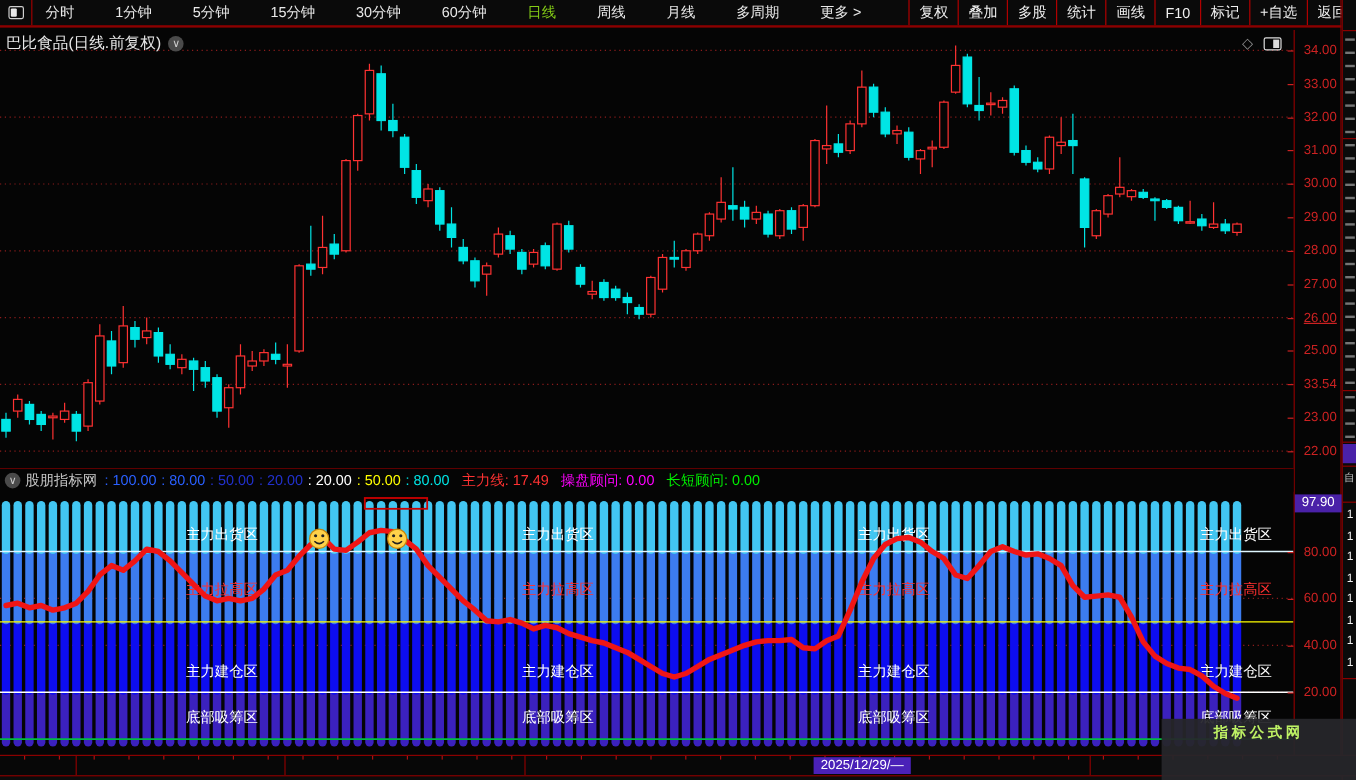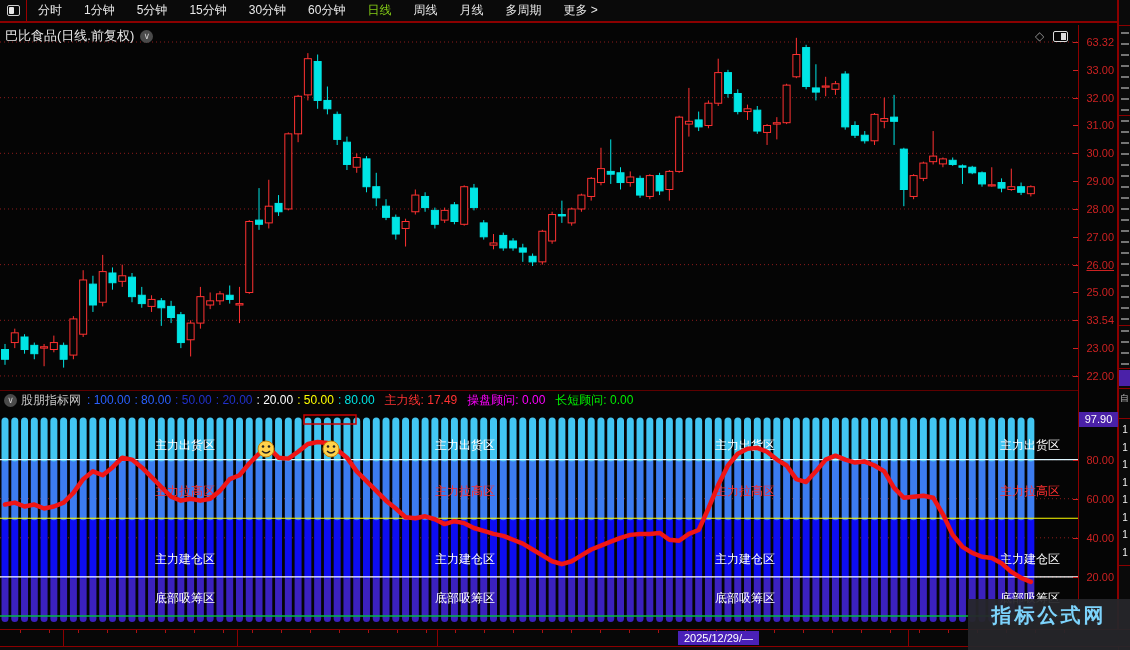--- a/index.html
+++ b/index.html
@@ -6,21 +6,21 @@
   html,body { background:#000; }
   body { font-family:"Liberation Sans", sans-serif; }
   #screen { position:relative; width:1130px; height:650px; background:#050505; overflow:hidden; }
 
   
   #toolbar { position:absolute; left:0; top:0; width:1130px; height:23px;
              background:#0a0a0a; border-bottom:2px solid #8b0000; display:flex; align-items:center; }
   #tb-icon-box { width:27px; height:21px; border-right:1px solid #9b0000; display:flex; align-items:center; justify-content:center; flex:0 0 auto; }
   .win-icon { width:13px; height:11px; border:1px solid #cfcfcf; border-radius:2px; position:relative; }
   .win-icon::after { content:""; position:absolute; left:1px; top:1px; bottom:1px; width:5px; background:#e8e8e8; border-radius:1px; }
-  #tb-left { display:flex; align-items:center; gap:0; }
+  #tb-left { display:flex; align-items:center; gap:12px; }
   .tb-item { color:#e9e9e9; font-size:12px; padding:0 11px; cursor:default; white-space:nowrap; }
   .tb-item.active { color:#84cc16; }
   #tb-right { margin-left:auto; display:flex; align-items:stretch; height:21px; }
   .tb-btn { color:#f0f0f0; font-size:12px; padding:0 8px; border-left:1px solid #b00000; display:flex; align-items:center; white-space:nowrap; }
 
   
   #main-svg { position:absolute; left:0; top:25px; }
   #panel-svg { position:absolute; left:0; top:410px; }
 
   #title-row { position:absolute; left:5px; top:27px; display:flex; align-items:center; gap:6px; z-index:5; }
@@ -66,21 +66,21 @@
   #right-strip { position:absolute; left:1118px; top:0; width:12px; height:650px; background:#0a0a0a; border-left:1px solid #8b0000; }
   .strip-sep { position:absolute; left:0; width:12px; height:1px; background:#8b0000; }
   .strip-glyph { position:absolute; left:2px; width:8px; height:2px; background:#9a9a9a; opacity:.75; }
   .strip-one { position:absolute; left:0; width:12px; color:#f0f0f0; font-size:10px; text-align:center; }
   #strip-purple { position:absolute; left:0px; top:370px; width:12px; height:16px; background:#4a21a8; }
   .strip-char { position:absolute; left:1px; color:#bbb; font-size:9px; }
 
   
   #watermark { position:absolute; left:968px; top:599px; width:162px; height:51px;
                background:rgba(38,38,43,.94); z-index:20; text-align:center; }
-  #wm-line1 { color:#7dd3fc; font-size:20px; font-weight:bold; letter-spacing:3px; margin-top:3px; }
+  #wm-line1 { color:#bef264; font-size:12px; font-weight:bold; letter-spacing:3px; margin-top:3px; }
   #wm-line2 { color:#c9c9c9; font-size:17px; margin-top:1px; }
 </style>
 </head>
 <body>
 
 <div id="screen">
 
   <div id="toolbar">
     <div id="tb-icon-box">
       <div class="win-icon"></div>
@@ -90,20 +90,31 @@
         <span class="tb-item">1分钟</span>
         <span class="tb-item">5分钟</span>
         <span class="tb-item">15分钟</span>
         <span class="tb-item">30分钟</span>
         <span class="tb-item">60分钟</span>
         <span class="tb-item active">日线</span>
         <span class="tb-item">周线</span>
         <span class="tb-item">月线</span>
         <span class="tb-item">多周期</span>
         <span class="tb-item">更多 &gt;</span>
+      </div>
+    <div id="tb-right">
+        <span class="tb-btn">复权</span>
+        <span class="tb-btn">叠加</span>
+        <span class="tb-btn">多股</span>
+        <span class="tb-btn">统计</span>
+        <span class="tb-btn">画线</span>
+        <span class="tb-btn">F10</span>
+        <span class="tb-btn">标记</span>
+        <span class="tb-btn">+自选</span>
+        <span class="tb-btn">返回</span>
       </div>
   </div>
 
   <div id="title-row">
     <span id="title-text">巴比食品(日线.前复权)</span>
     <span class="circle-chevron">∨</span>
   </div>
   <div id="corner-icons">
     <span id="diamond-icon">◇</span>
     <span class="panel-icon"></span>
@@ -329,21 +340,21 @@
         <line x1="1011.31" y1="143.62650000000002" x2="1011.31" y2="165.89050000000003" stroke="#ff3232" stroke-width="1"></line>
         <rect x="1007.81" y="161.71599999999998" width="7" height="2.783000000000044" fill="#050505" stroke="#ff3232" stroke-width="1"></rect>
         <line x1="1021.0799999999999" y1="157.5415" x2="1021.0799999999999" y2="170.065" stroke="#00e5e5" stroke-width="1"></line>
         <rect x="1017.5799999999999" y="161.71599999999998" width="7" height="5.565999999999974" fill="#00e5e5" stroke="#00e5e5" stroke-width="1"></rect>
         <line x1="1030.85" y1="160.32449999999994" x2="1030.85" y2="171.4565" stroke="#ff3232" stroke-width="1"></line>
         <rect x="1027.35" y="161.71599999999998" width="7" height="6.957499999999982" fill="#050505" stroke="#ff3232" stroke-width="1"></rect>
       </g>
     </svg>
 
   <div id="main-axis">
-      <div class="price-label" style="left: 1080px; top: 36px;">63.32</div>
+      <div class="price-label" style="left: 1080px; top: 36px;">34.00</div>
       <div class="axis-dash" style="left: 1073px; top: 42px;"></div>
       <div class="price-label" style="left: 1080px; top: 63.83px;">33.00</div>
       <div class="axis-dash" style="left: 1073px; top: 69.83px;"></div>
       <div class="price-label" style="left: 1080px; top: 91.66px;">32.00</div>
       <div class="axis-dash" style="left: 1073px; top: 97.66px;"></div>
       <div class="price-label" style="left: 1080px; top: 119.49px;">31.00</div>
       <div class="axis-dash" style="left: 1073px; top: 125.49px;"></div>
       <div class="price-label" style="left: 1080px; top: 147.32px;">30.00</div>
       <div class="axis-dash" style="left: 1073px; top: 153.32px;"></div>
       <div class="price-label" style="left: 1080px; top: 175.15px;">29.00</div>

